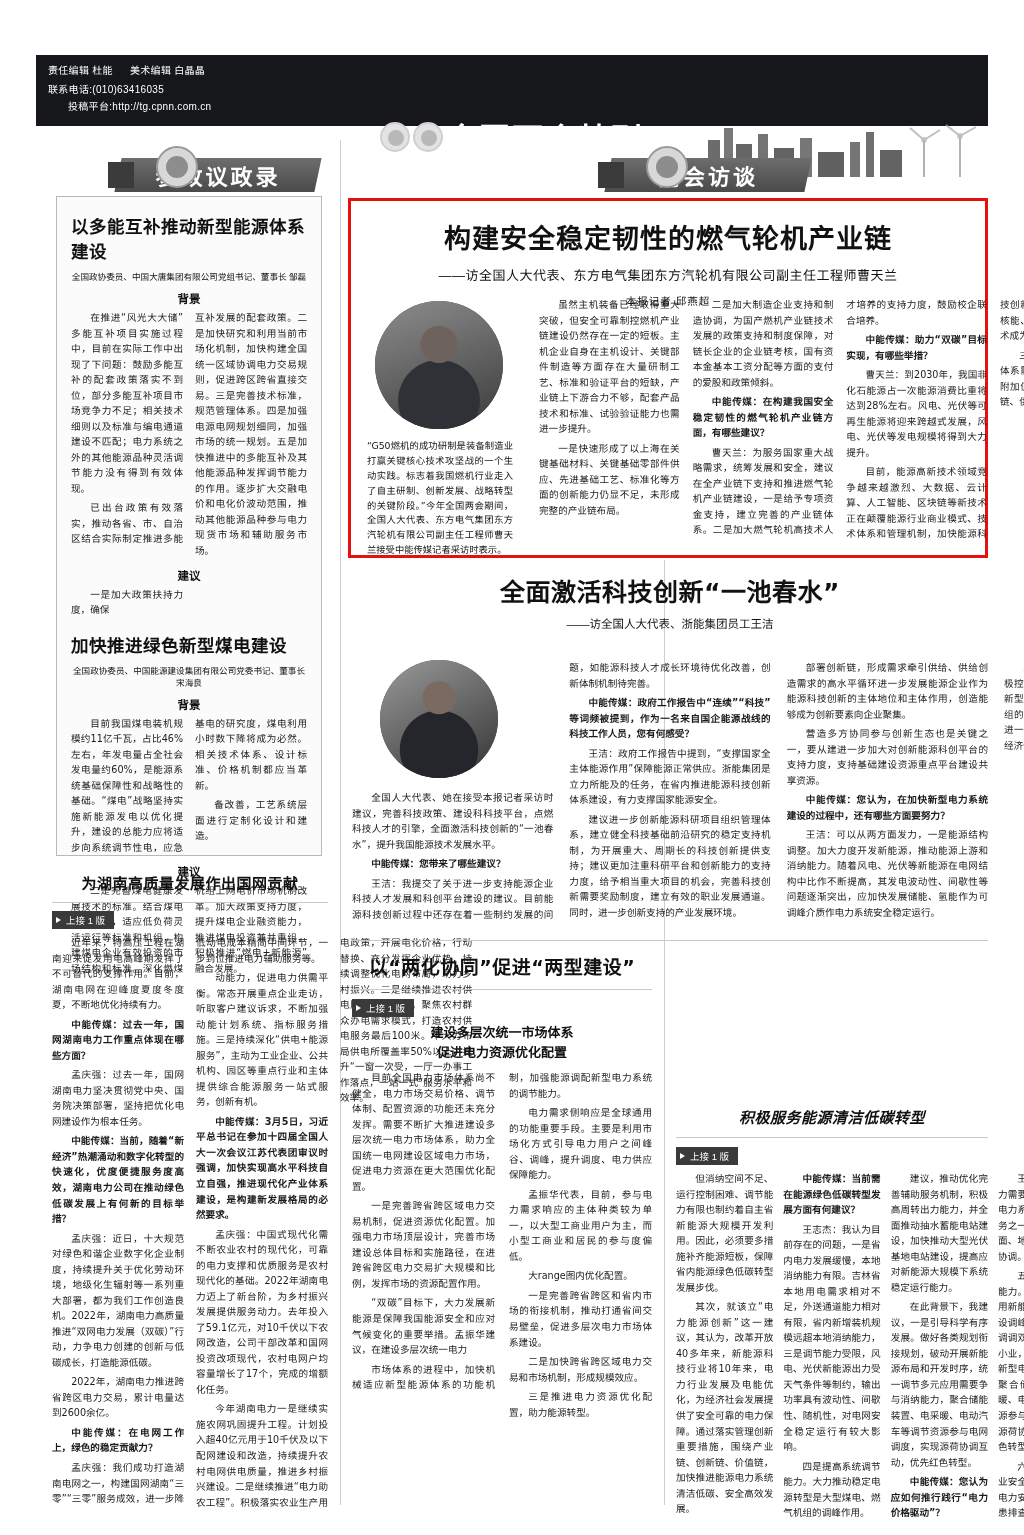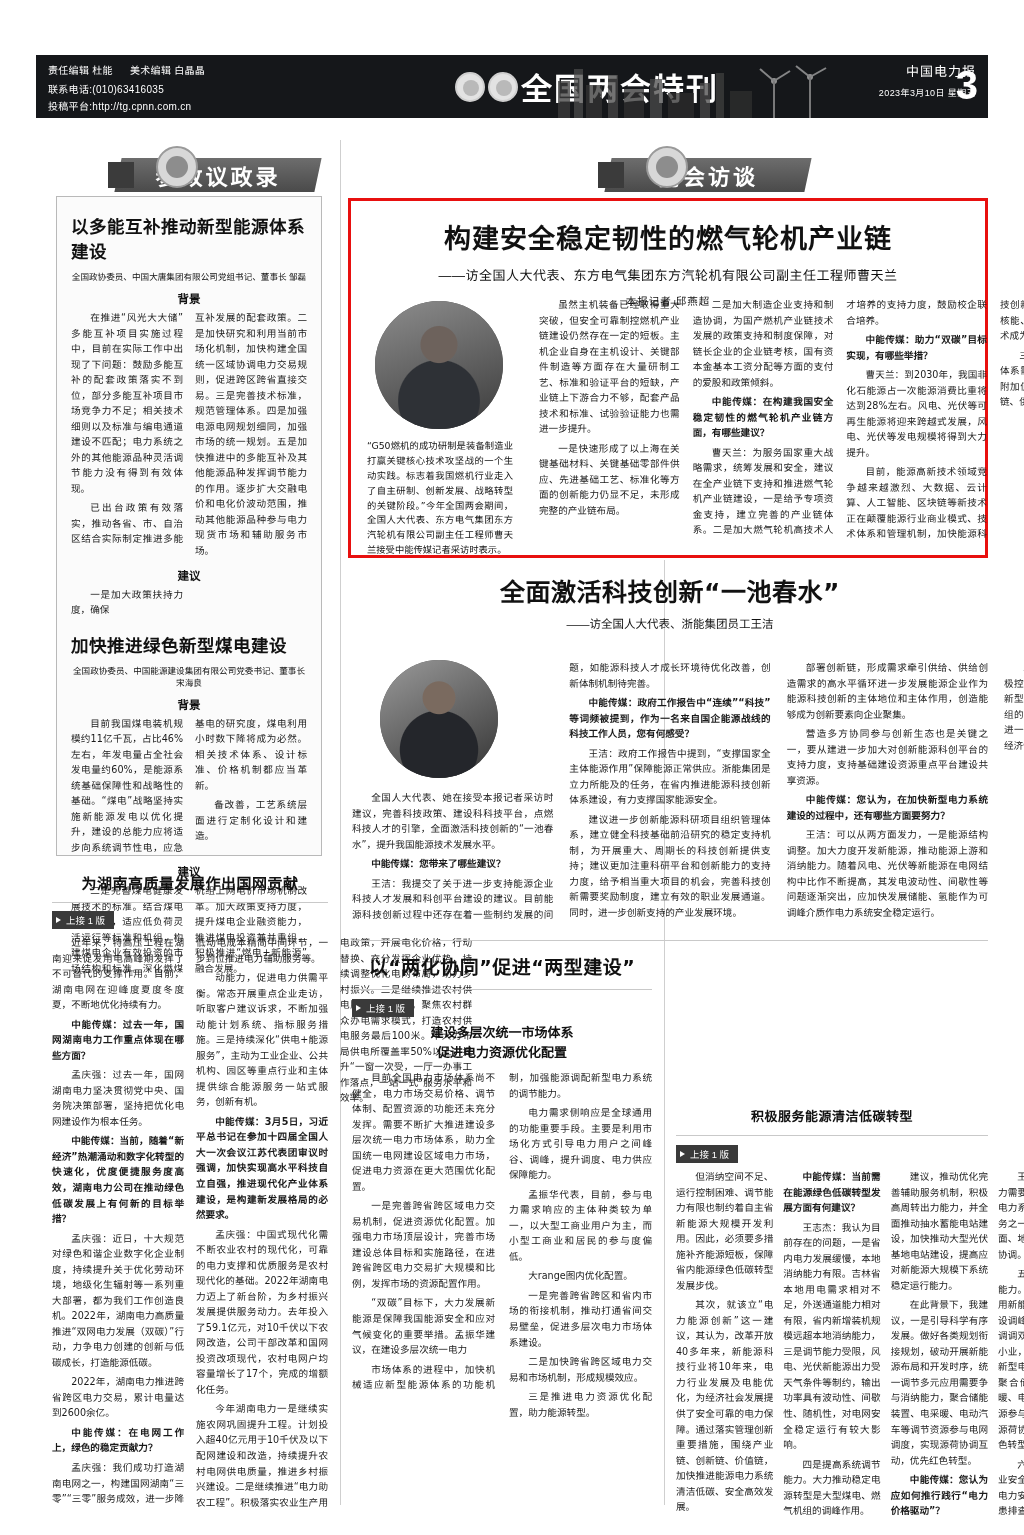--- a/index.html
+++ b/index.html
@@ -6,22 +6,22 @@
   html, body { margin:0; padding:0; }
   body {
     width:1024px; height:1535px; background:#ffffff;
     font-family:"Liberation Sans", sans-serif;
     color:#111; position:relative; overflow:hidden;
   }
   .page { position:relative; width:1024px; height:1535px; padding:0; }
 
   
   .masthead {
-    position:absolute; left:36px; top:55px; width:952px; height:63px;
-    background:#15171a; color:#fff; display:flex; align-items:stretch;
+    position:absolute; left:36px; top:55px; width:952px; height:71px;
+    background:#15171a; color:#fff; display:flex; align-items:stretch;flex-direction:column;
   }
   .mast-left { width:300px; padding:8px 10px 0 12px; font-size:10px; line-height:1.5; }
   .mast-left .row { white-space:nowrap; letter-spacing:.3px; }
   .mast-left .row span { margin-right:14px; }
   .mast-center { flex:1; position:relative; display:flex; align-items:center; justify-content:center; }
   .emblem { width:30px; height:30px; border-radius:50%; background:#e3e3e3;
             border:2px solid #cfcfcf; margin-right:3px; display:inline-block;
             position:relative; }
   .emblem:after{ content:""; position:absolute; left:6px; top:6px; width:16px; height:16px;
             border-radius:50%; background:#b9b9b9; }
@@ -120,21 +120,21 @@
 
   <div class="masthead">
     <div class="mast-left">
       <div class="row">
         <span>责任编辑  杜能</span>
         <span>美术编辑  白晶晶</span>
       </div>
       <div class="row" style="margin-top:4px;">
         <span>联系电话:(010)63416035</span>
       </div>
-      <div class="row" style="margin-top:2px;">
+      <div class="row" style="margin-top:2px;margin-left:20px;">
         <span>投稿平台:http://tg.cpnn.com.cn</span>
       </div>
     </div>
     <div class="mast-center">
       <span class="emblem"></span>
       <span class="emblem"></span>
       <span class="mast-title">全国两会特刊</span>
       <svg class="skyline" viewBox="0 0 300 63" preserveAspectRatio="none">
         <rect x="20" y="26" width="12" height="37" fill="#3c3c3c"></rect>
         <rect x="36" y="14" width="9" height="49" fill="#4a4a4a"></rect>
@@ -294,21 +294,21 @@
       <p>电力需求侧响应是全球通用的功能重要手段。主要是利用市场化方式引导电力用户之间峰谷、调峰，提升调度、电力供应保障能力。</p>
       <p>孟振华代表，目前，参与电力需求响应的主体种类较为单一，以大型工商业用户为主，而小型工商业和居民的参与度偏低。</p>
       <p>大range图内优化配置。</p>
       <p>一是完善跨省跨区和省内市场的衔接机制，推动打通省间交易壁垒，促进多层次电力市场体系建设。</p>
       <p>二是加快跨省跨区域电力交易和市场机制，形成规模效应。</p>
       <p>三是推进电力资源优化配置，助力能源转型。</p>
     </div>
   </div>
 
   <div style="position:absolute; left:676px; top:1106px; width:312px;">
-    <div class="h2" style="font-size:13px;">积极服务能源清洁低碳转型</div>
+    <div class="h2" style="font-size:15px;font-style:italic;">积极服务能源清洁低碳转型</div>
     <div class="hr" style="position:relative; margin:10px 0 8px; width:100%;"></div>
     <div style="margin-bottom:6px;">
       <span class="jump-tag">上接 1 版</span>
     </div>
     <div class="body-col" style="column-count:3; column-gap:10px; height:360px;">
       <p>但消纳空间不足、运行控制困难、调节能力有限也制约着自主省新能源大规模开发利用。因此，必须要多措施补齐能源短板，保障省内能源绿色低碳转型发展步伐。</p>
       <p>其次，就该立“电力能源创新”这一建议，其认为，改革开放40多年来，新能源科技行业将10年来，电力行业发展及电能优化，为经济社会发展提供了安全可靠的电力保障。通过落实管理创新重要措施，围绕产业链、创新链、价值链，加快推进能源电力系统清洁低碳、安全高效发展。</p>
       <p class="q">中能传媒：当前需在能源绿色低碳转型发展方面有何建议？</p>
       <p>王志杰：我认为目前存在的问题，一是省内电力发展缓慢，本地消纳能力有限。吉林省本地用电需求相对不足，外送通道能力相对有限，省内新增装机规模远超本地消纳能力，三是调节能力受限，风电、光伏新能源出力受天气条件等制约，输出功率具有波动性、间歇性、随机性，对电网安全稳定运行有较大影响。</p>
       <p>四是提高系统调节能力。大力推动稳定电源转型是大型煤电、燃气机组的调峰作用。</p>

